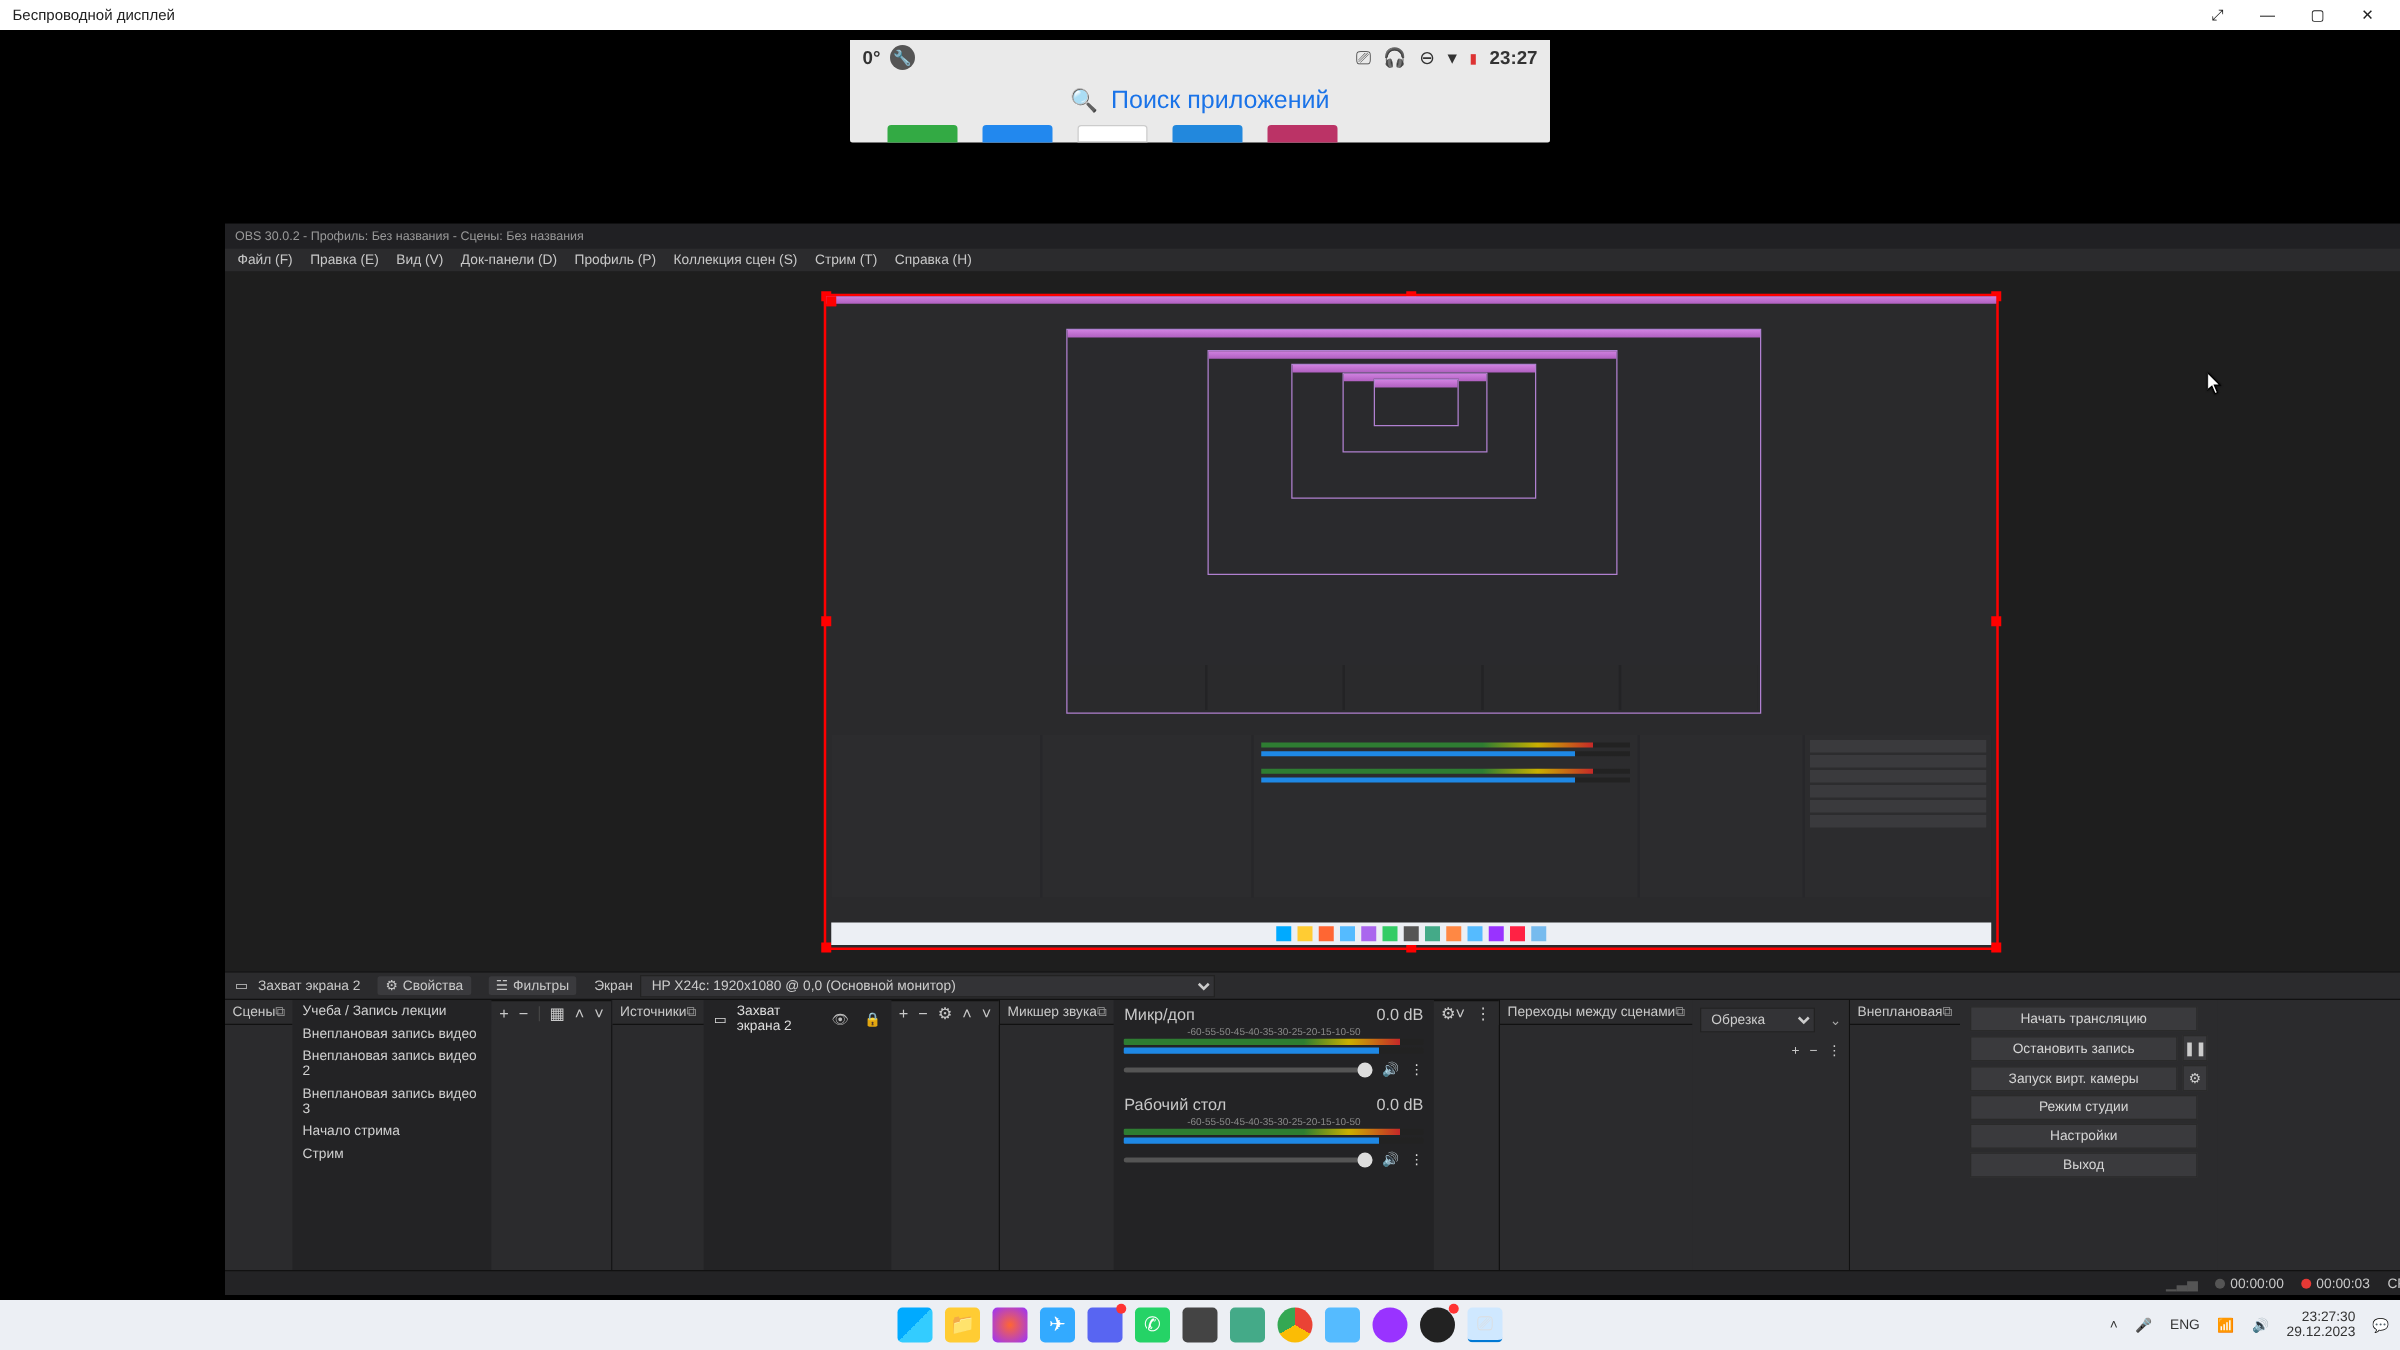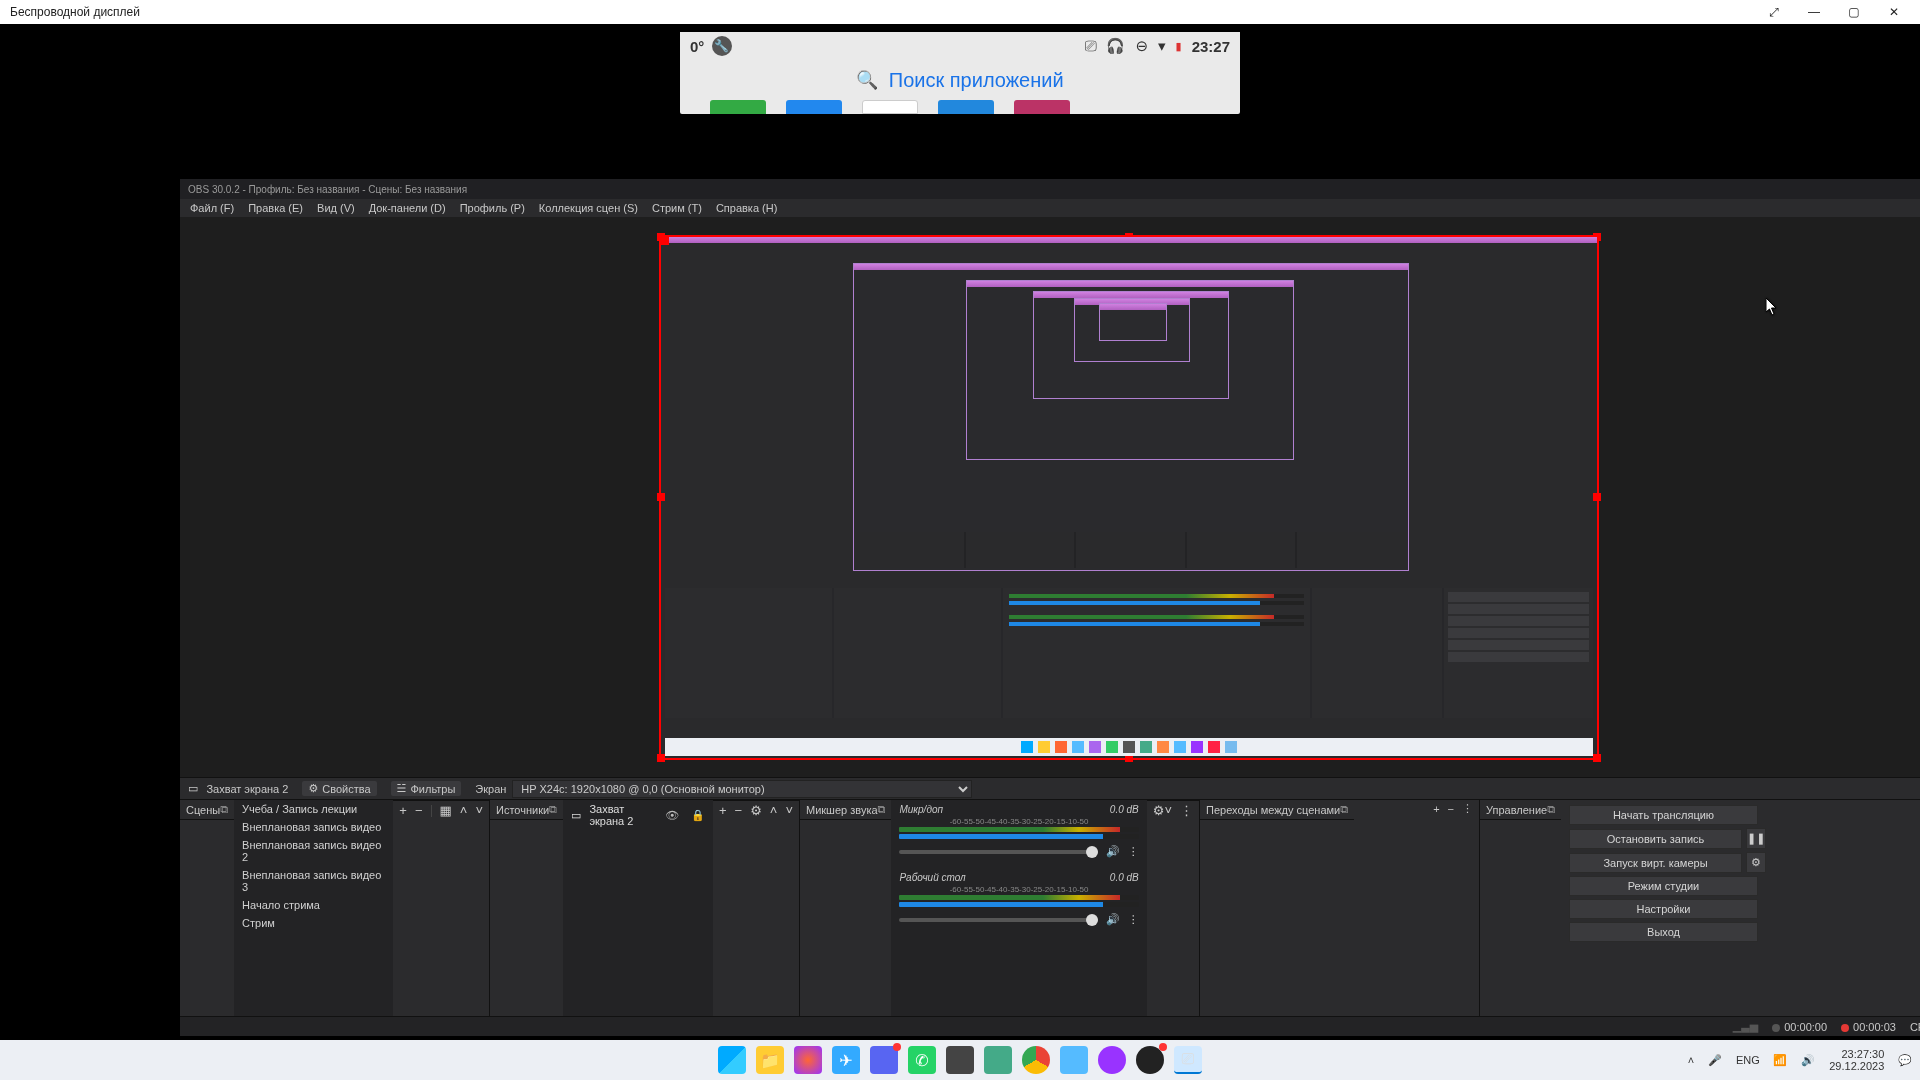--- a/index.html
+++ b/index.html
@@ -60,21 +60,21 @@
 .scenes { width: 310px; }
 .scene-item { padding: 3px 8px; color: #d0d0d0; font-size: 11px; cursor: default; }
 
 .sources { width: 310px; }
 .source-row { display: flex; align-items: center; gap: 8px; padding: 3px 8px; font-size: 11px; }
 .source-row .eye, .source-row .lock { margin-left: auto; color: #bbb; }
 .source-row .eye { margin-left: auto; } .source-row .lock { margin-left: 4px; }
 
 .mixer { width: 400px; }
 .mixer-channel { padding: 4px 8px 10px 8px; }
-.mixer-top { display: flex; justify-content: space-between; font-size: 10px; color: #c8c8c8; font-style: italic; }
+.mixer-top { display: flex; justify-content: space-between; font-size: 13px; color: #c8c8c8; }
 .mixer-scale { display: flex; justify-content: center; font-size: 8px; color: #888; margin-top: 2px; }
 .mixer-meter { height: 5px; background: linear-gradient(to right, #2e7d32 0%, #2e7d32 60%, #c9b000 75%, #c62828 92%, #222 92%); border-radius: 1px; margin-top: 1px; }
 .mixer-meter2 { height: 5px; background: linear-gradient(to right, #1e88e5 0%, #1e88e5 85%, #222 85%); border-radius: 1px; margin-top: 2px; }
 .mixer-ctrls { display: flex; align-items: center; gap: 8px; margin-top: 6px; }
 .mixer-slider { flex: 1; height: 4px; background: #555; position: relative; border-radius: 2px; }
 .mixer-knob { position: absolute; top: -4px; width: 12px; height: 12px; background: #ddd; border-radius: 50%; }
 
 .transitions { width: 280px; }
 .trans-select { width: calc(100% - 28px); margin: 6px; background: #333336; color: #ccc; border: 1px solid #222; font-size: 11px; padding: 2px 4px; }
 .trans-row { display: flex; align-items: center; gap: 8px; padding: 2px 6px; color: #c8c8c8; }
@@ -375,32 +375,38 @@
           <span>⋮</span>
         </div>
       </div>
 
       <div class="dock transitions">
         <div class="dock-header">
           <span style="flex:1;text-align:center;">Переходы между сценами</span>
           <span class="pop">⧉</span>
         </div>
         <div class="dock-body" style="background:#2b2b2d;">
+          <div style="display:flex;align-items:center;">
+            <select class="trans-select">
+              <option>Обрезка</option>
+            </select>
+            <span style="padding:0 6px;color:#aaa;">⌄</span>
+          </div>
           <div class="trans-row">
             <span style="flex:1;"></span>
             <span>+</span>
             <span>−</span>
             <span>⋮</span>
           </div>
         </div>
       </div>
 
       <div class="dock controls">
         <div class="dock-header">
-          <span style="flex:1;text-align:center;">Управление</span>
+          <span style="flex:1;text-align:center;">Внеплановая</span>
           <span class="pop">⧉</span>
         </div>
         <div class="dock-body" style="background:#2b2b2d;padding-top:2px;">
           <div class="ctrl-btn">Начать трансляцию</div>
           <div class="ctrl-row">
             <div class="ctrl-btn">Остановить запись</div>
             <div class="ctrl-side">❚❚</div>
           </div>
           <div class="ctrl-row">
             <div class="ctrl-btn">Запуск вирт. камеры</div>

